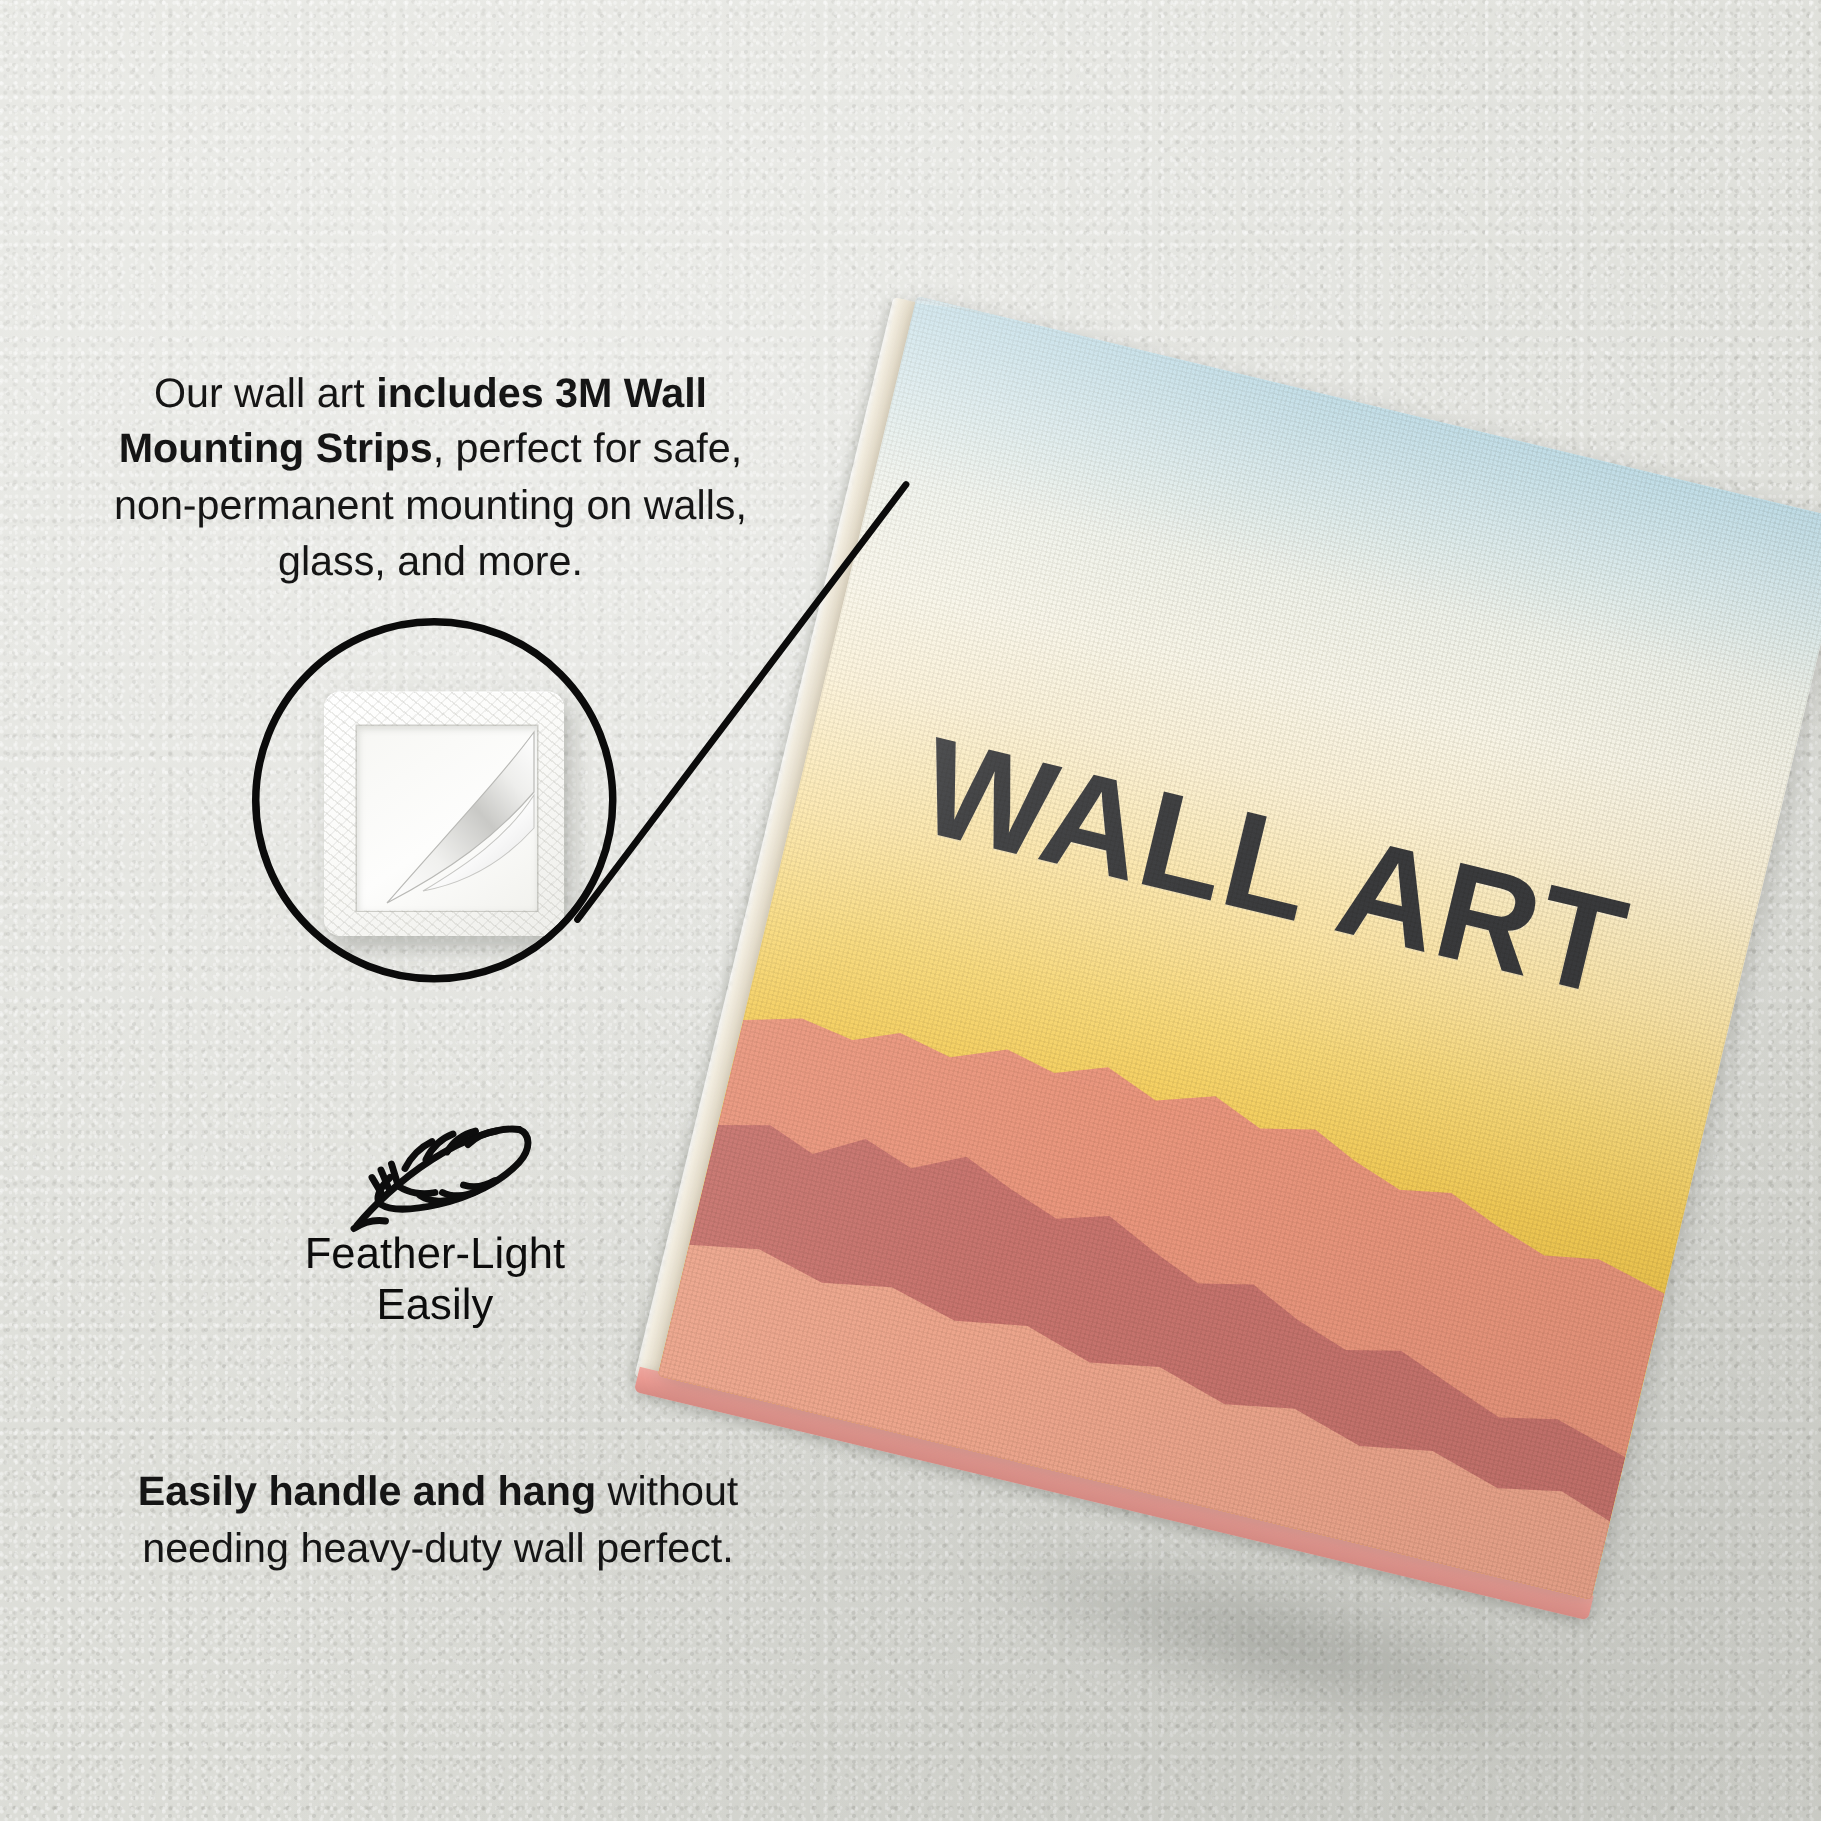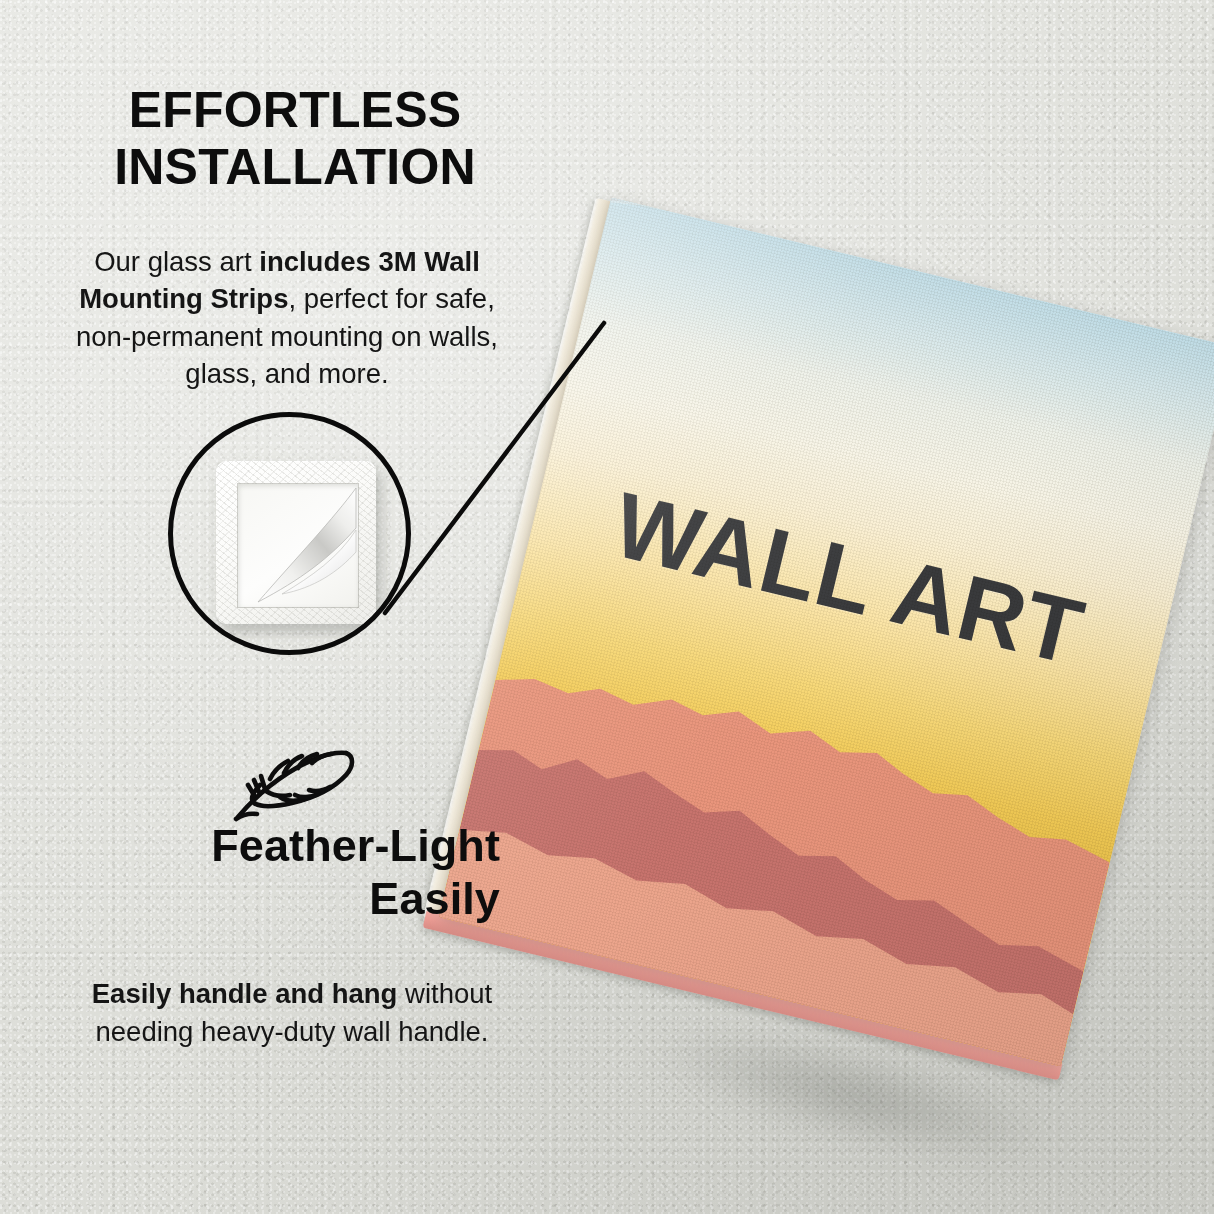--- a/index.html
+++ b/index.html
@@ -135,23 +135,23 @@
     left:222px; top:735px;
     width:140px; height:90px;
   }
   .feather-icon svg { display:block; width:100%; height:100%; }
 
   
   .subhead {
     position:absolute;
     left:80px; top:820px;
     width:420px;
-    text-align:right;
-    font-size:45px;
-    font-weight:700;
+    text-align:center;
+    font-size:29px;
+    font-weight:400;
     line-height:1.17;
     color:#0d0d0d;
     letter-spacing:.1px;
   }
   .subhead .line { display:block; }
 
   .outro-copy {
     position:absolute;
     left:62px; top:975px;
     width:460px;
@@ -304,27 +304,23 @@
         </svg>
       </div>
 
       <div class="canvas-title">WALL ART</div>
 
       <div class="canvas-weave"></div>
       <div class="canvas-sheen"></div>
     </div>
   </div>
 
-  <div class="headline">
-    <span class="line">EFFORTLESS</span>
-    <span class="line">INSTALLATION</span>
-  </div>
 
   <div class="intro-copy">
-    <span>Our glass art </span><b>includes 3M Wall Mounting Strips</b><span>, perfect for safe, non-permanent mounting on walls, glass, and more.</span>
+    <span>Our wall art </span><b>includes 3M Wall Mounting Strips</b><span>, perfect for safe, non-permanent mounting on walls, glass, and more.</span>
   </div>
 
   <svg class="leader-line">
     <line x1="385" y1="613" x2="604" y2="323" stroke="#0b0b0b" stroke-width="4.5" stroke-linecap="round"></line>
   </svg>
 
   <div class="callout-circle">
     <div class="callout-inner">
       <div class="strip">
         <div class="strip-weave"></div>
@@ -374,16 +370,16 @@
       </g>
     </svg>
   </div>
 
   <div class="subhead">
     <span class="line">Feather-Light</span>
     <span class="line">Easily</span>
   </div>
 
   <div class="outro-copy">
-    <b>Easily handle and hang</b><span> without needing heavy-duty wall handle.</span>
+    <b>Easily handle and hang</b><span> without needing heavy-duty wall perfect.</span>
   </div>
 
 </div>
 
 </body></html>

